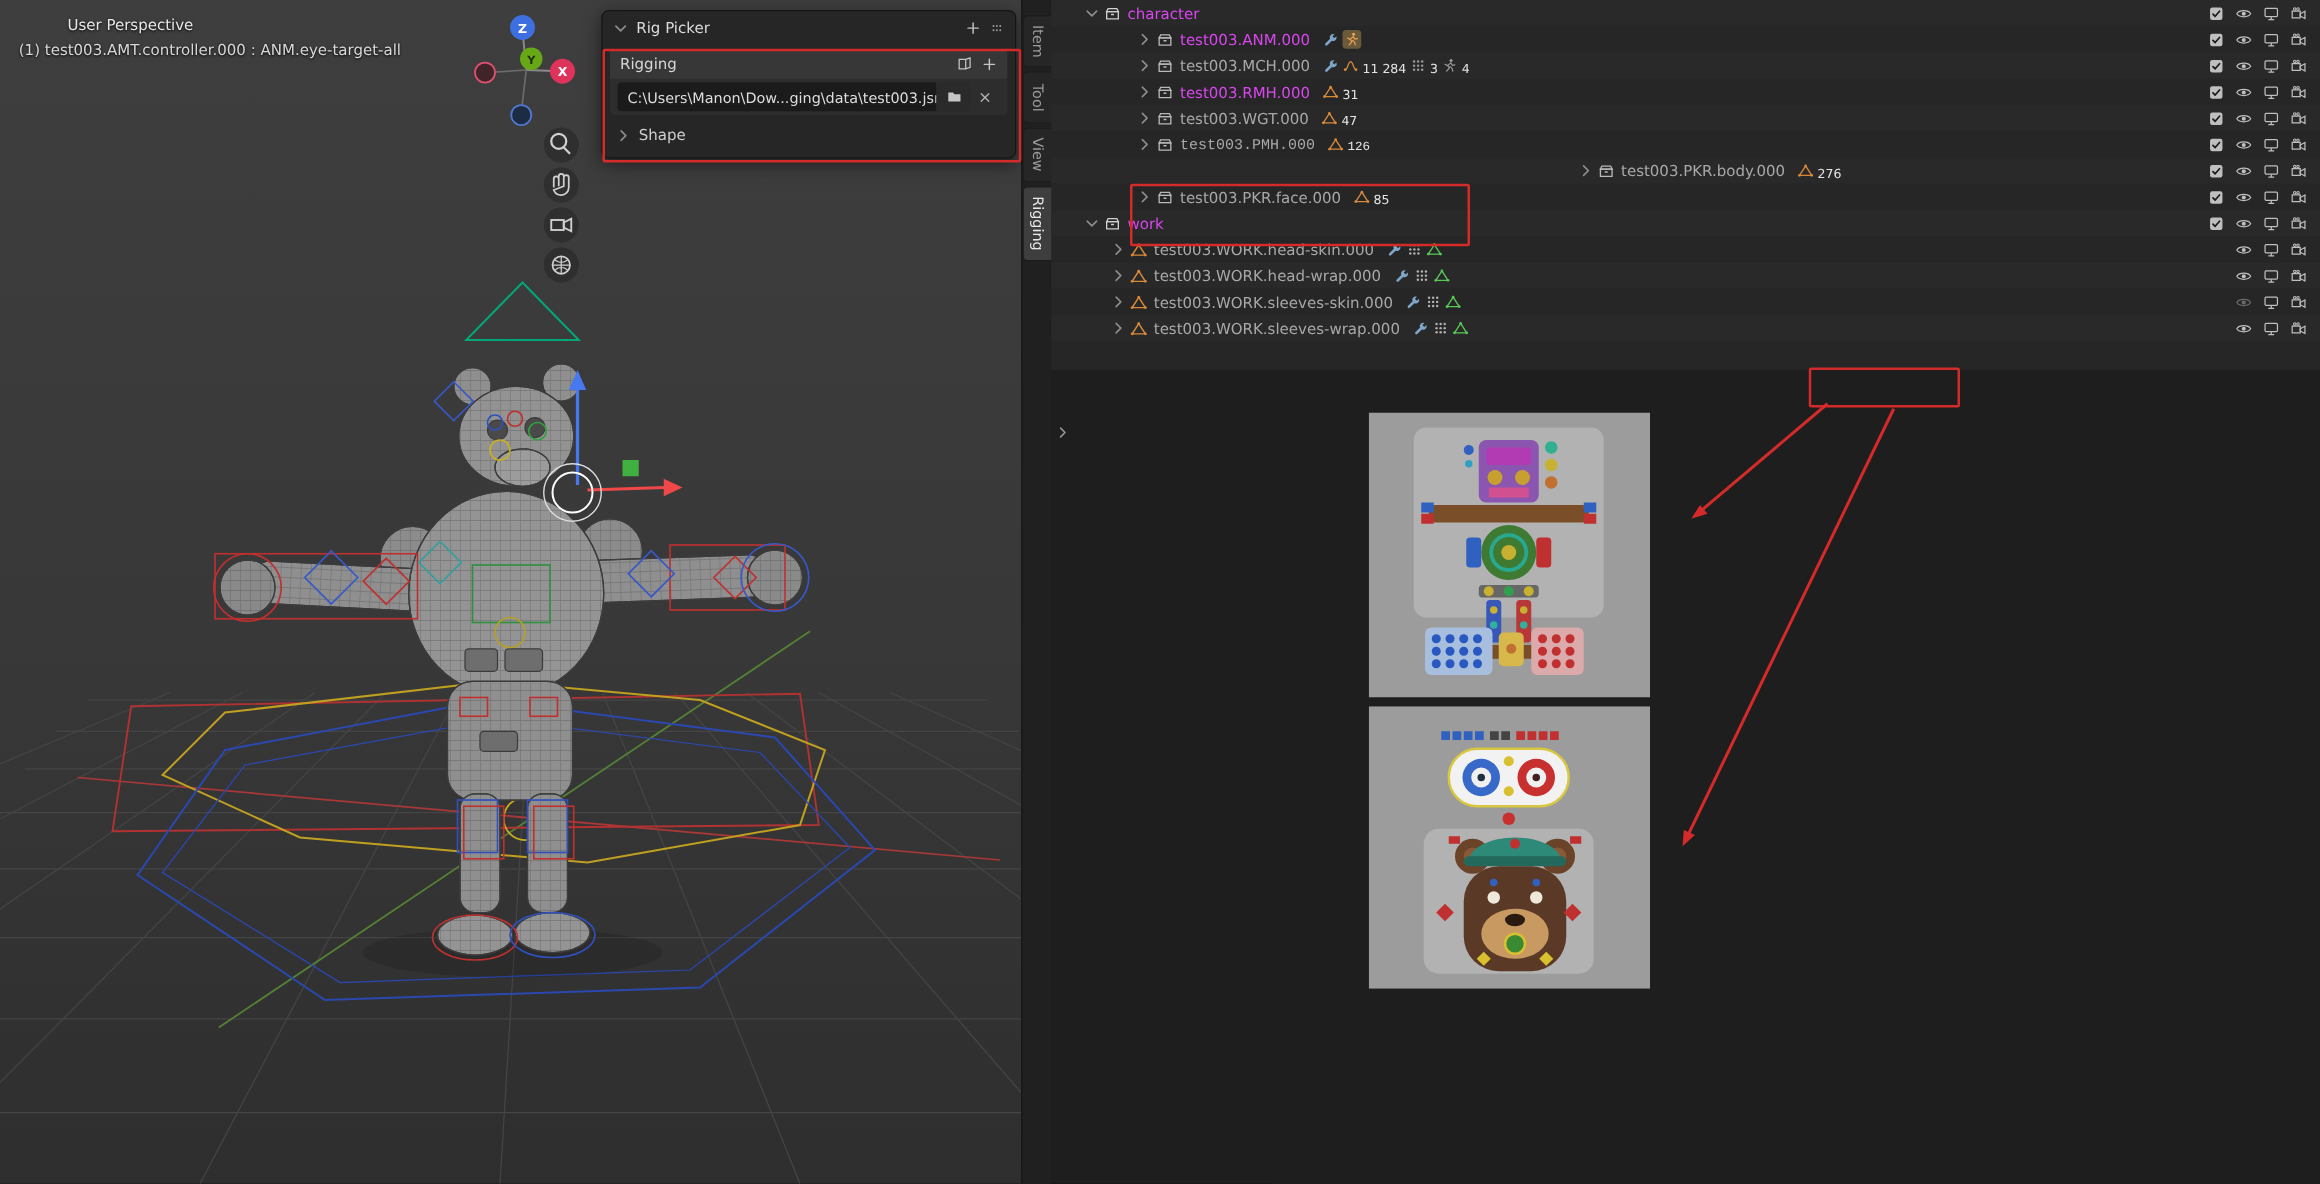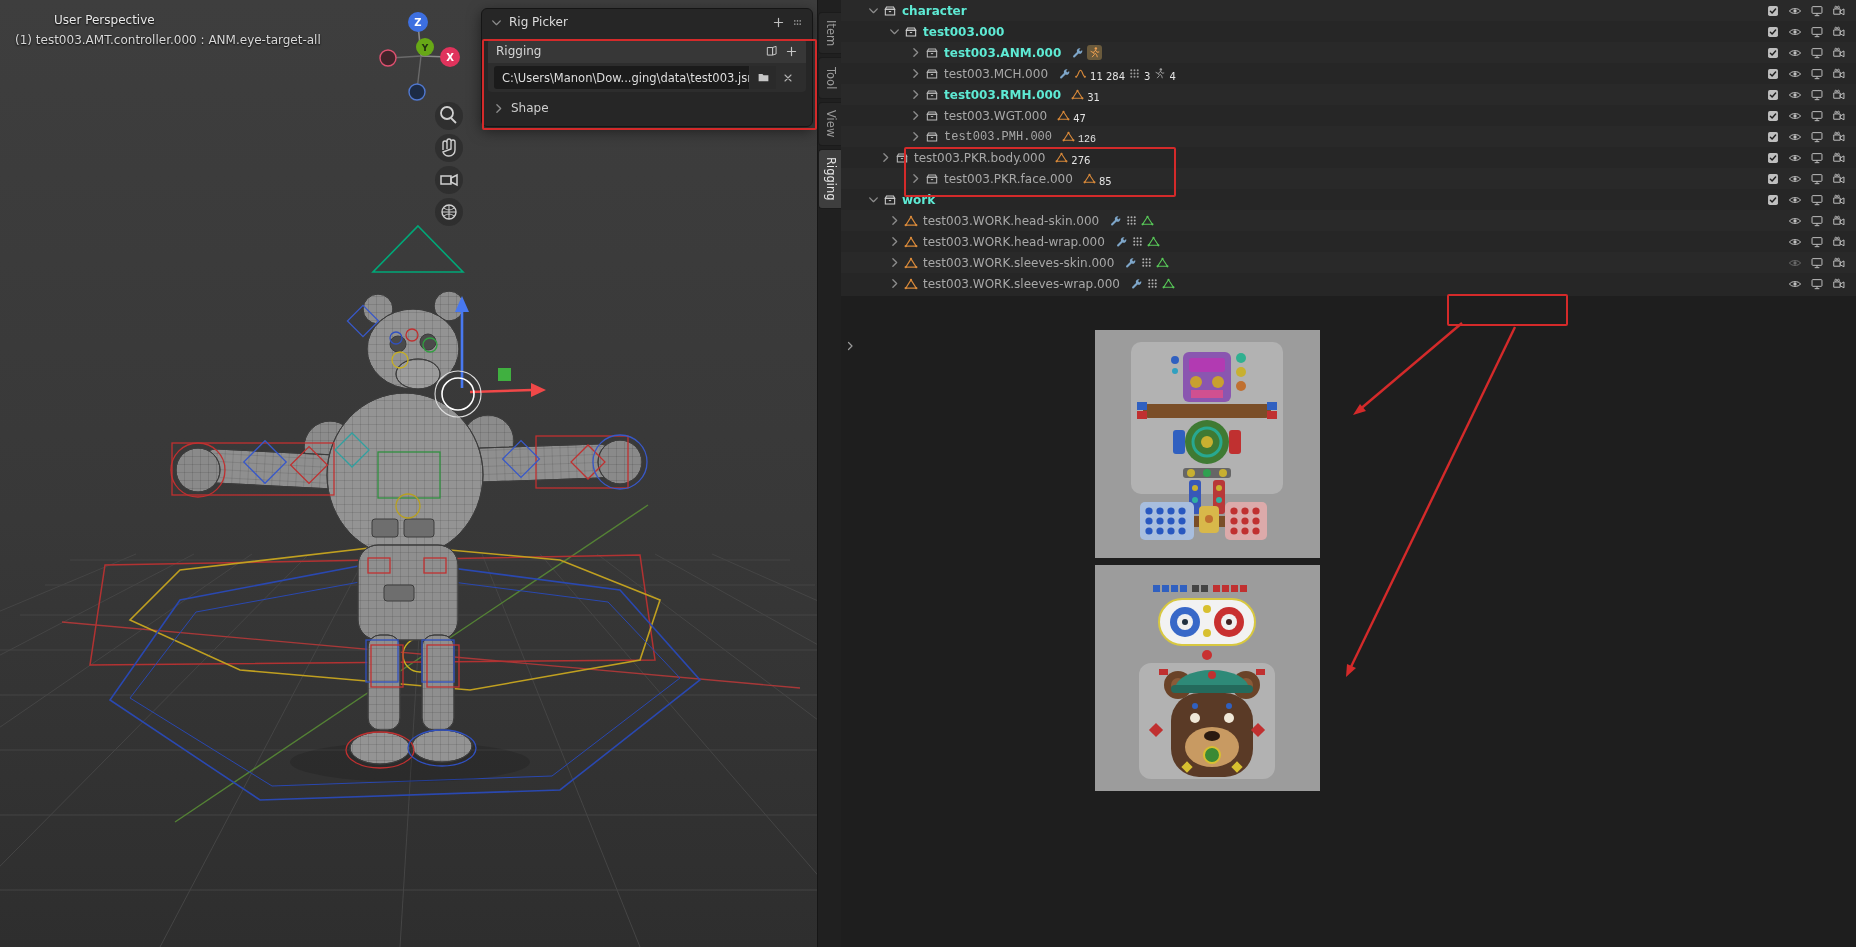--- a/index.html
+++ b/index.html
@@ -34,21 +34,21 @@
   .rp-xbtn{width:24px;height:23px;display:flex;align-items:center;justify-content:center;color:#b2b2b2;}
   .rp-shape{height:24px;display:flex;align-items:center;gap:6px;padding:0 10px;color:#cfcfcf;margin-top:4px;}
 
   
   #outliner{left:841px;top:0;width:1015px;height:296px;background:#262626;border-bottom:1px solid #161616;overflow:hidden;}
   .orow{position:relative;height:21px;display:flex;align-items:center;color:#a8a8a8;}
   .orow:nth-child(odd){background:#292929;}
   .chev{width:13px;height:13px;color:#8d8d8d;flex:none;}
   .oicon{width:14px;height:14px;margin:0 5px 0 3px;flex:none;color:#b9b9b9;}
   .olabel{white-space:nowrap;}
-  .olabel.sel{color:#5eead4;font-weight:bold;}
+  .olabel.sel{color:#d946ef;}
   .badges{display:flex;align-items:center;gap:3px;margin-left:10px;}
   .bi{width:13px;height:13px;}
   .cnt{font-size:10px;color:#e4e4e4;margin-top:6px;}
   .badge-box{background:#6a5a3c;border-radius:3px;padding:1px;display:flex;}
   .ricons{position:absolute;right:10px;display:flex;gap:8px;align-items:center;}
   .ricons svg{width:14px;height:14px;color:#bfbfbf;}
 
   
   #pickerpanel{left:841px;top:296px;width:1015px;height:651px;background:#1e1e1e;}
   #pp-header{position:absolute;left:0;top:0;width:100%;height:27px;background:#272727;border-bottom:1px solid #171717;
@@ -394,43 +394,20 @@
         </svg>
       <svg>
           <use href="#i-monitor"></use>
         </svg>
       <svg>
           <use href="#i-camera"></use>
         </svg>
     </span>
   </div>
 
-  <div class="orow" style="padding-left:47px;">
-    <svg class="chev">
-        <use href="#i-chev-d"></use>
-      </svg>
-    <svg class="oicon" style="color:#d0d0d0;">
-        <use href="#i-box"></use>
-      </svg>
-    <span class="olabel sel">test003.000</span>
-    <span class="ricons">
-      <svg>
-          <use href="#i-check"></use>
-        </svg>
-      <svg>
-          <use href="#i-eye"></use>
-        </svg>
-      <svg>
-          <use href="#i-monitor"></use>
-        </svg>
-      <svg>
-          <use href="#i-camera"></use>
-        </svg>
-    </span>
-  </div>
 
   <div class="orow" style="padding-left:68px;">
     <svg class="chev">
         <use href="#i-chev-r"></use>
       </svg>
     <svg class="oicon">
         <use href="#i-box"></use>
       </svg>
     <span class="olabel sel">test003.ANM.000</span>
     <span class="badges">
@@ -583,21 +560,21 @@
         </svg>
       <svg>
           <use href="#i-monitor"></use>
         </svg>
       <svg>
           <use href="#i-camera"></use>
         </svg>
     </span>
   </div>
 
-  <div class="orow" style="padding-left:38px;">
+  <div class="orow" style="padding-left:38px;justify-content:center;">
     <svg class="chev">
         <use href="#i-chev-r"></use>
       </svg>
     <svg class="oicon">
         <use href="#i-box"></use>
       </svg>
     <span class="olabel">test003.PKR.body.000</span>
     <span class="badges">
       <svg class="bi" style="color:#d8893a;">
           <use href="#i-tri"></use>

